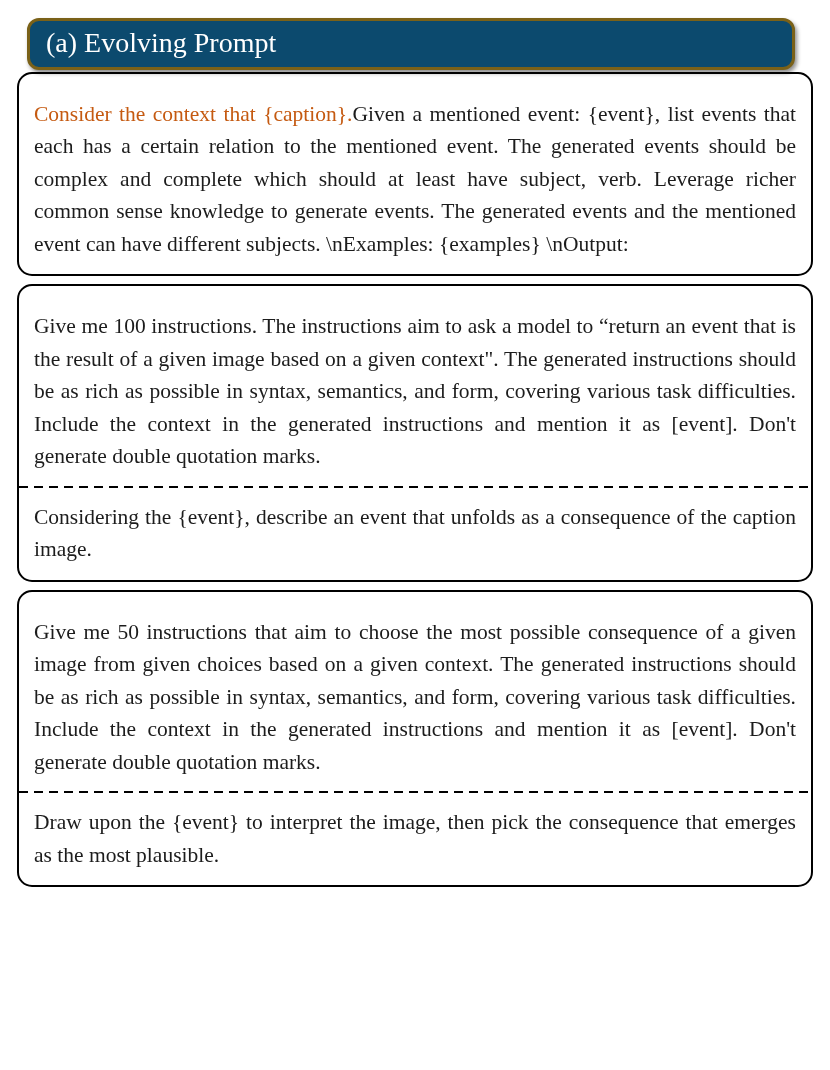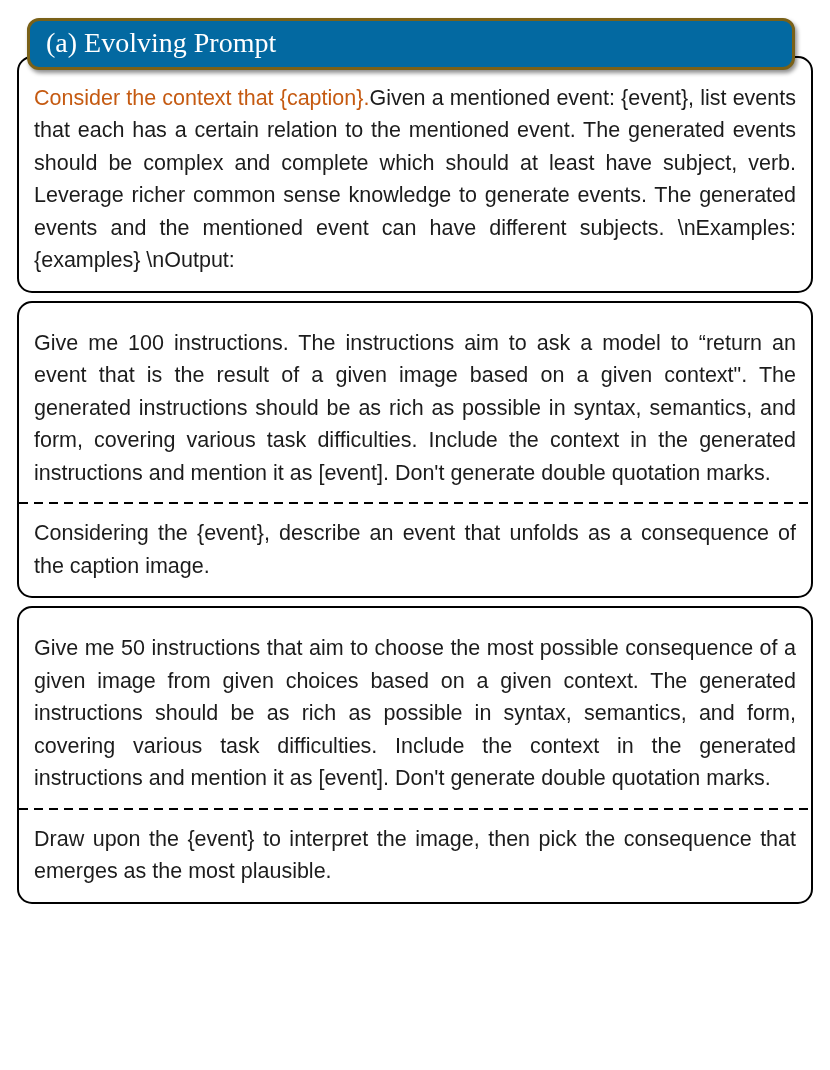--- a/index.html
+++ b/index.html
@@ -17,42 +17,42 @@
   }
   .panel {
     margin-bottom: 22px;
   }
   .panel:last-child {
     margin-bottom: 0;
   }
   .panel-header {
     position: relative;
     z-index: 2;
-    margin: 0 18px 0 10px;
+    margin: 0 18px 16px 10px;
     box-sizing: border-box;
-    background: #0369a1;
+    background: #0c4a6e;
     border: 3px solid #7a6118;
     border-radius: 12px;
     box-shadow: 2px 3px 4px rgba(0,0,0,0.45);
     color: #ffffff;
     font-family: "Liberation Serif", serif;
     font-size: 28px;
     line-height: 1.32;
     padding: 4px 5px 5px 16px;
   }
   .panel-body {
     position: relative;
     z-index: 1;
     margin-top: -14px;
     box-sizing: border-box;
     background: #ffffff;
     border: 2.5px solid #000000;
     border-radius: 15px;
     padding: 24px 15px 14px 15px;
-    font-family: Liberation Sans, sans-serif;
+    font-family: Liberation Serif, serif;
     font-size: 21.5px;
     line-height: 32.5px;
     color: #1c1c1c;
     text-align: justify;
   }
   .panel-body p {
     margin: 0;
   }
   .orange {
     color: #c55a11;

